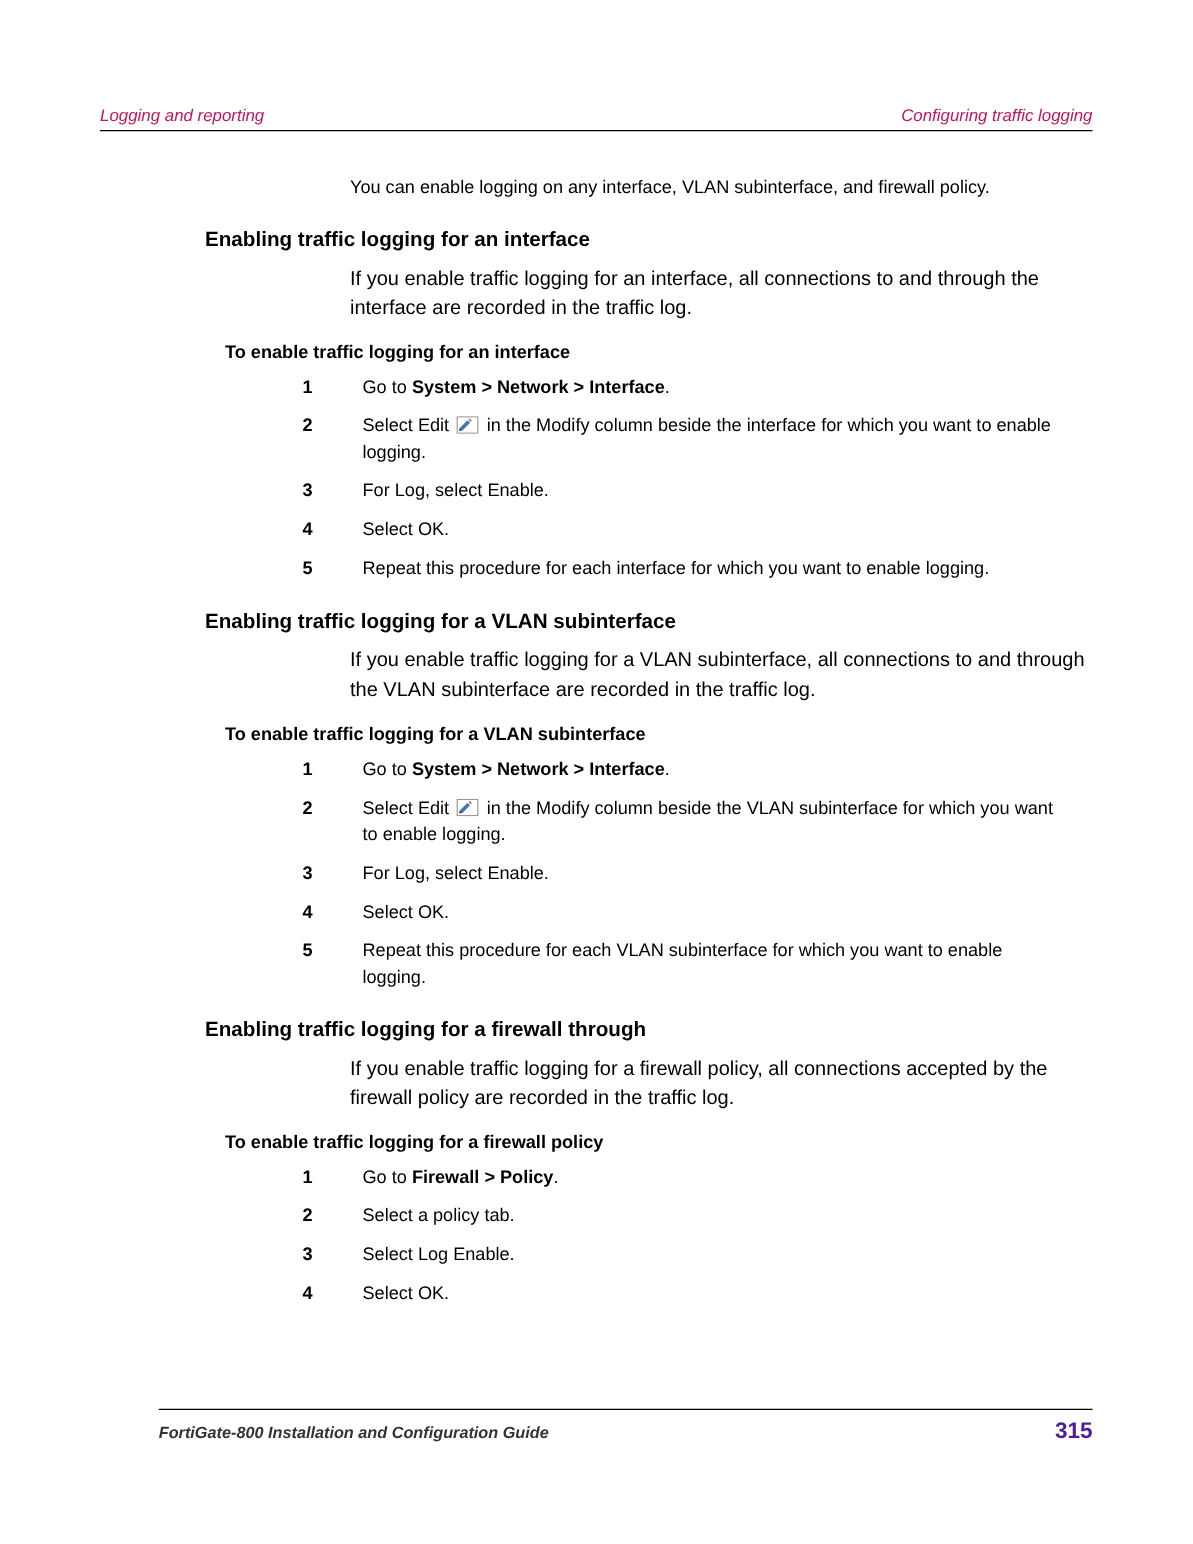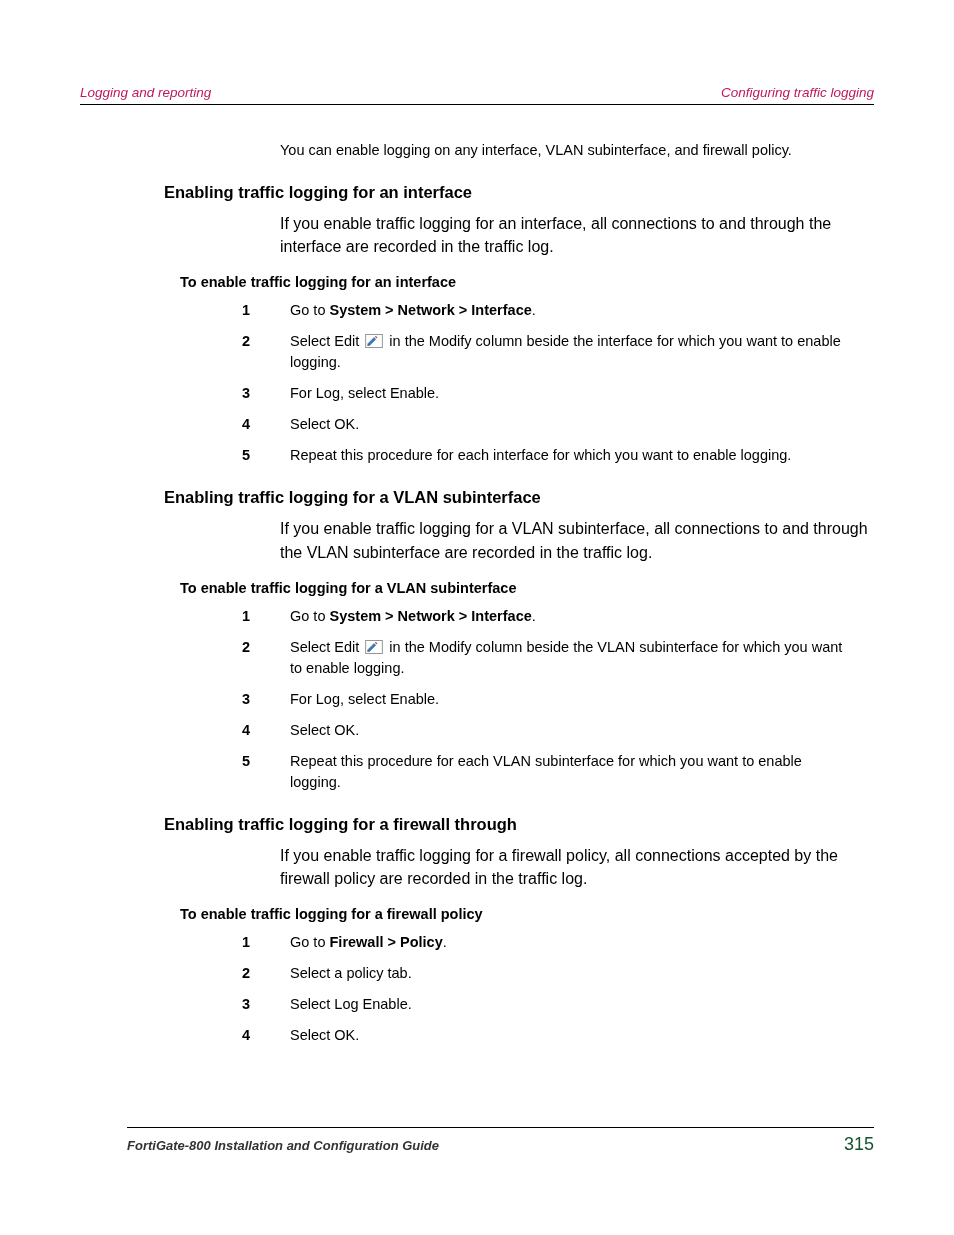--- a/index.html
+++ b/index.html
@@ -95,22 +95,22 @@
     margin-left: 47px;
   }
   .footer-left {
     font-size: 13px;
     font-weight: bold;
     font-style: italic;
     color: #333;
   }
   .footer-right {
     font-size: 18px;
-    font-weight: normal;
-    color: #14532d;
+    font-weight: bold;
+    color: #4c1d95;
   }
 </style>
 </head>
 <body>
 
 <div class="page">
   <div class="header-row">
     <span>Logging and reporting</span>
     <span>Configuring traffic logging</span>
   </div>

